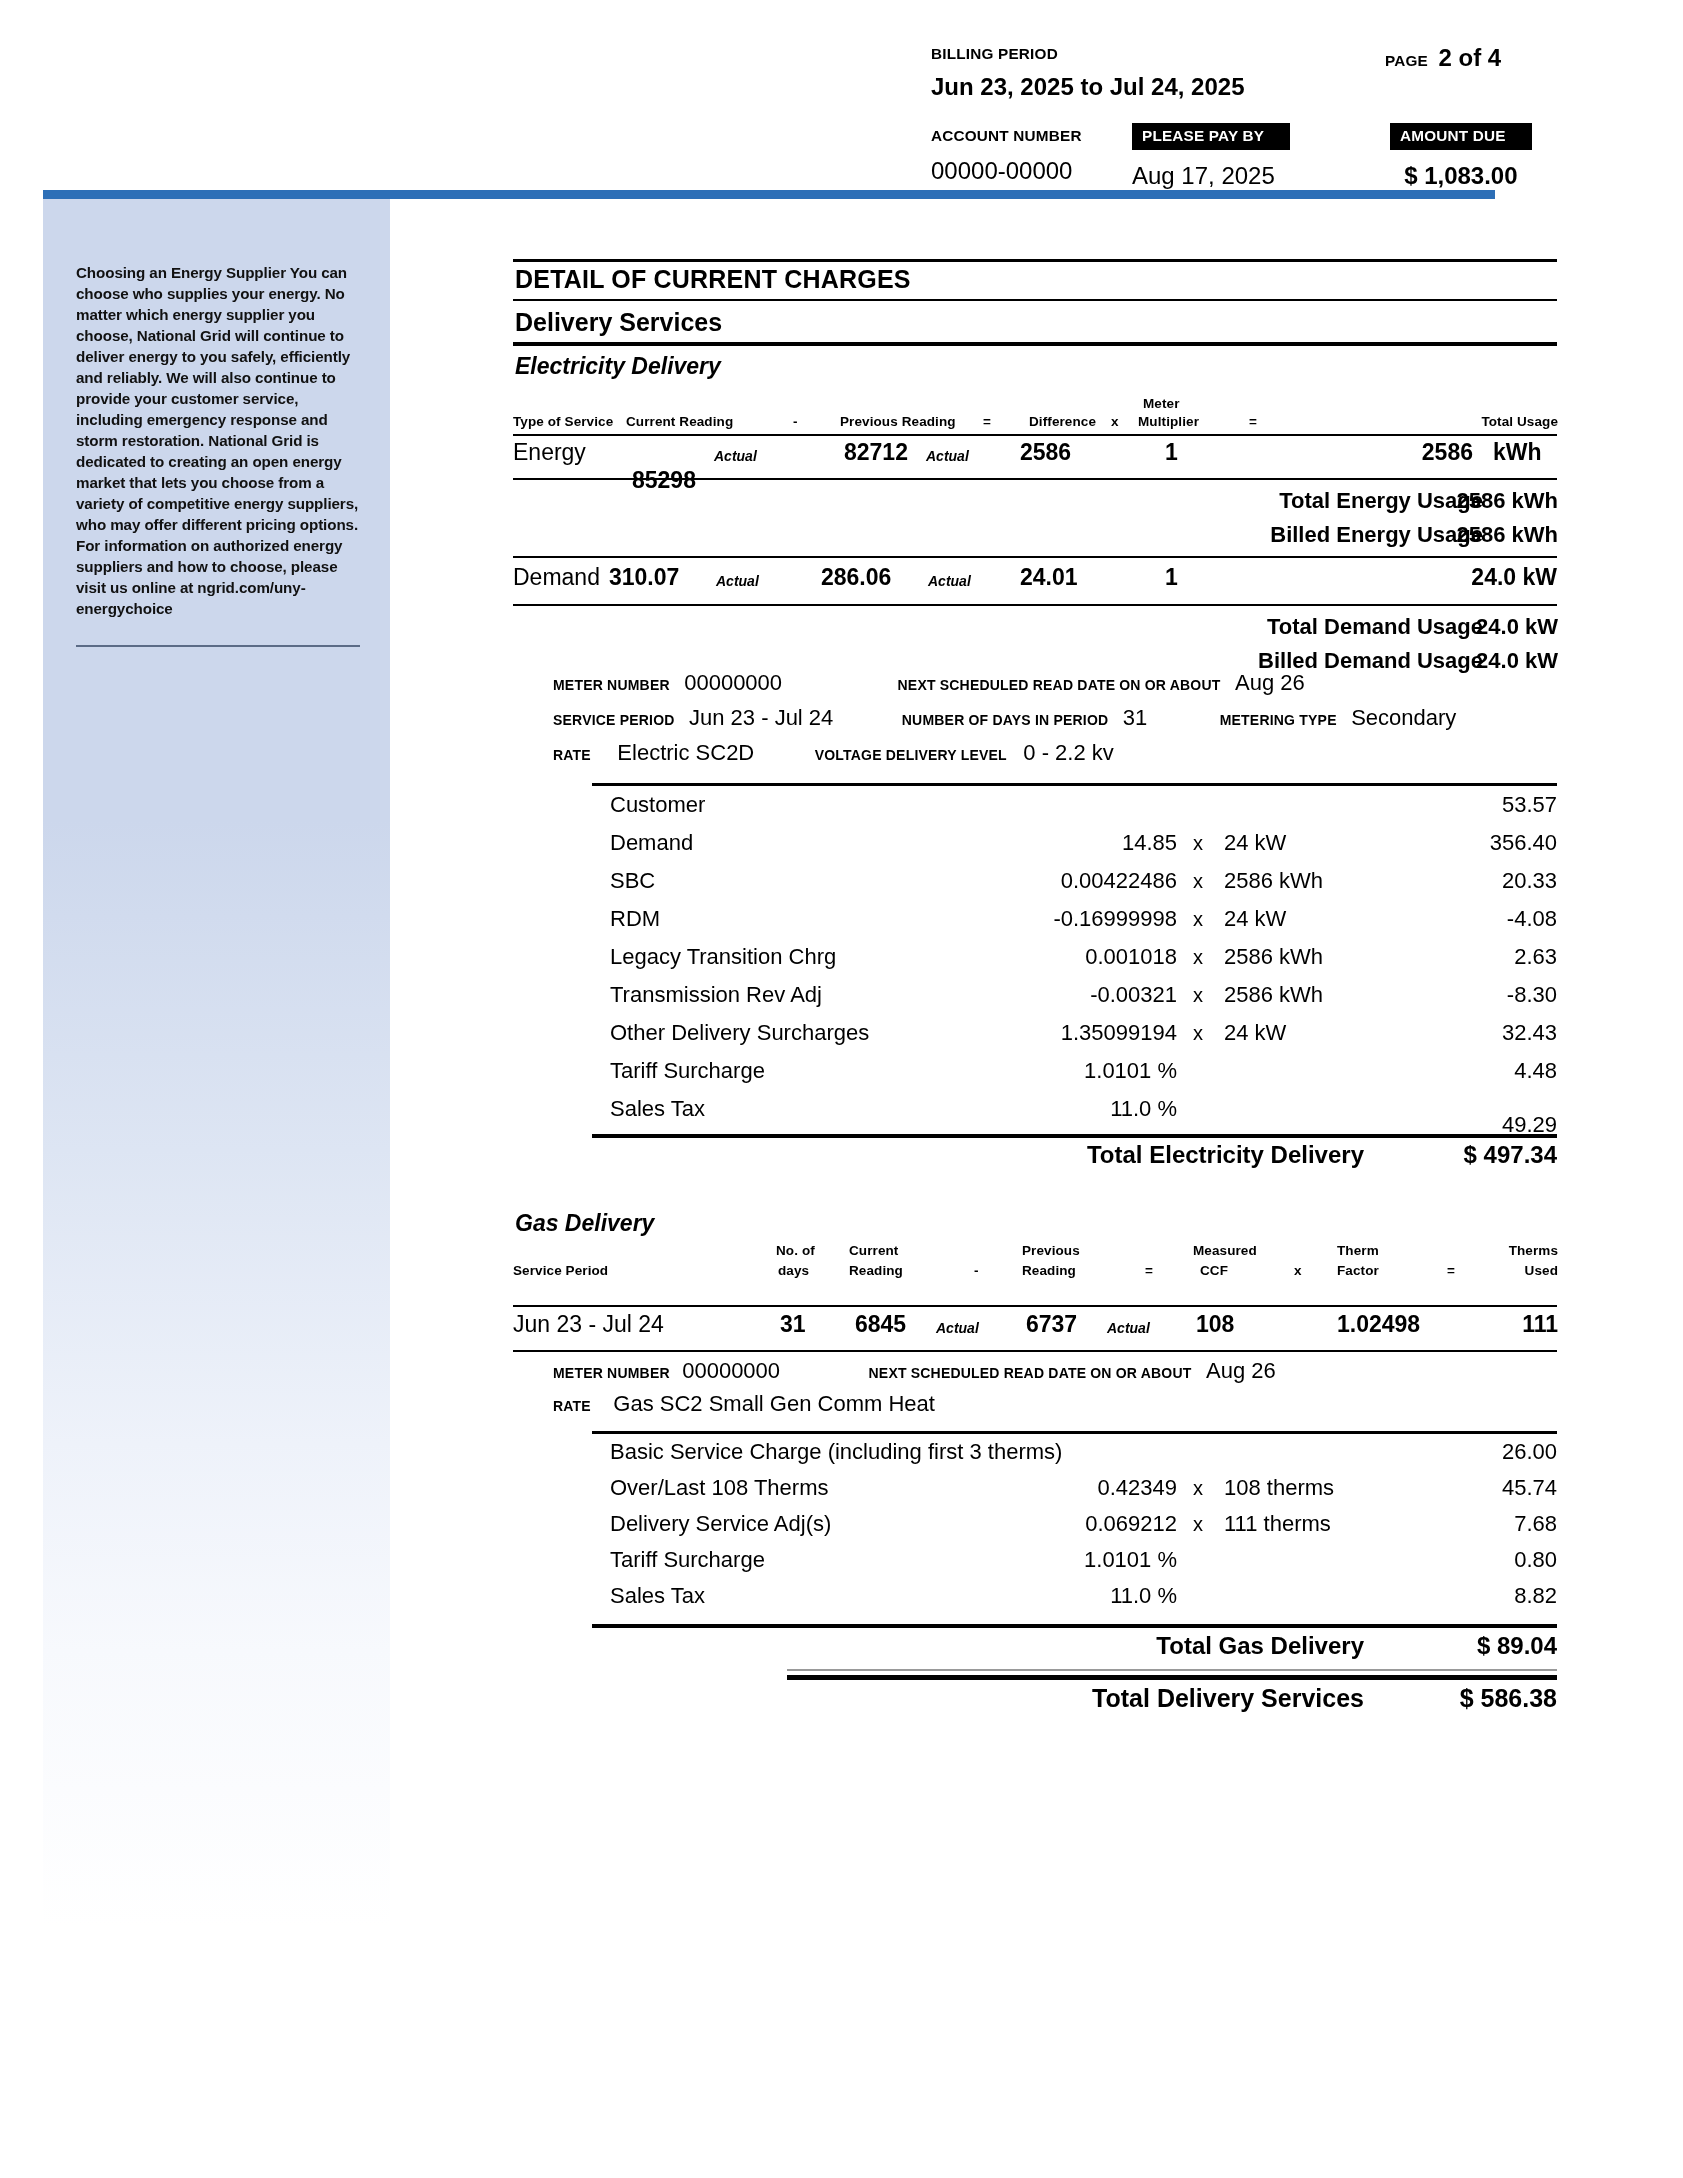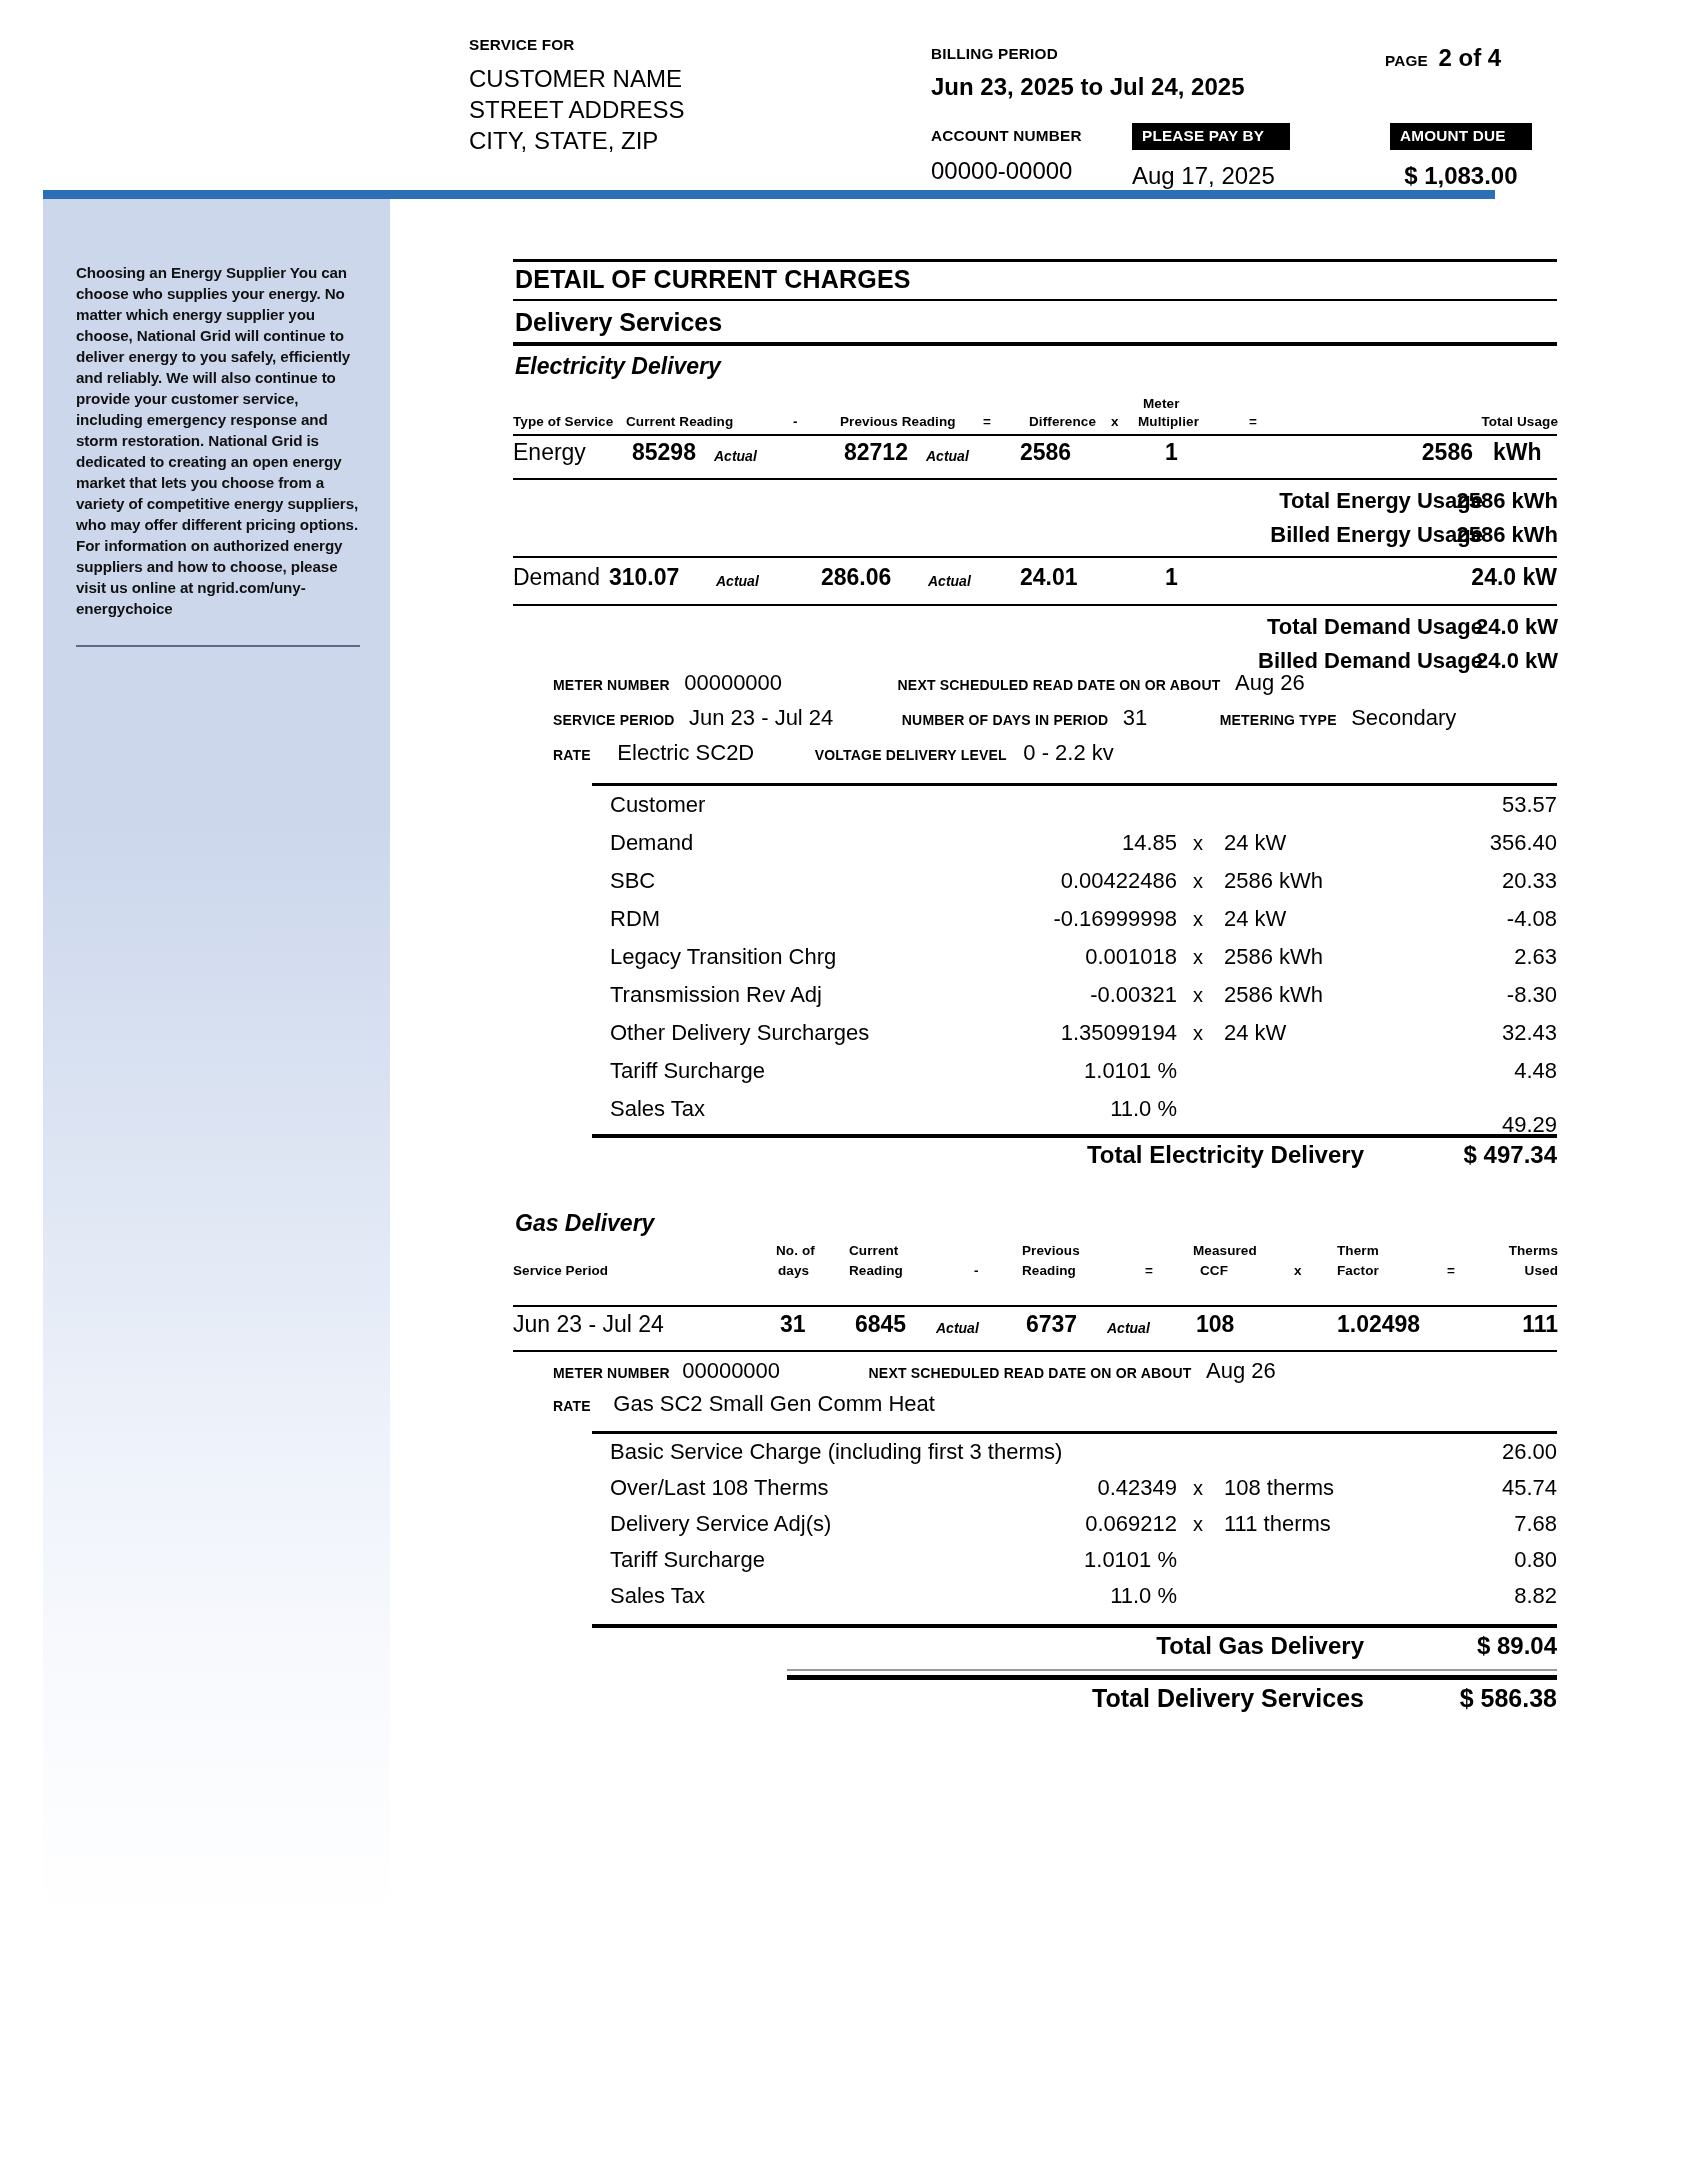--- a/index.html
+++ b/index.html
@@ -100,27 +100,20 @@
   .chg-amt  { font-size: 22px; font-weight: 400; white-space: nowrap; text-align: right; }
   .tot-lbl  { font-size: 22px; font-weight: 700; white-space: nowrap; text-align: right; }
   .tot-amt  { font-size: 22px; font-weight: 700; white-space: nowrap; text-align: right; }
 </style>
 </head>
 <body>
 
 <div class="page">
 
 
-  <div class="svc-for">
-    <div class="hdr-label">SERVICE FOR</div>
-    <div style="height:9px"></div>
-    <div class="hdr-value">CUSTOMER NAME</div>
-    <div class="hdr-value">STREET ADDRESS</div>
-    <div class="hdr-value">CITY, STATE, ZIP</div>
-  </div>
 
   <div class="billing">
     <div class="hdr-label">BILLING PERIOD</div>
     <div style="height:10px"></div>
     <div class="hdr-value-b">Jun 23, 2025  to Jul 24, 2025</div>
   </div>
 
   <div class="acct">
     <div class="hdr-label">ACCOUNT NUMBER</div>
     <div style="height:12px"></div>
@@ -173,21 +166,21 @@
       <span class="cell colhdr" style="left:630px; top:0px;">Meter</span>
       <span class="cell colhdr" style="left:625px; top:18px;">Multiplier</span>
       <span class="cell colhdr" style="left:736px; top:18px;">=</span>
       <span class="cell colhdr r" style="left:916px; top:18px; width:129px;">Total Usage</span>
     </div>
   </div>
   <div class="hr" style="left:513px; top:434px; width:1044px; height:1.5px;"></div>
 
   <div class="tbl" style="top:439px;">
     <span class="cell bignorm" style="left:0px;">Energy</span>
-    <span class="cell bigval" style="left:119px;">85298</span>
+    <span class="cell bigval" style="left:119px;margin-top:28px;">85298</span>
     <span class="cell actual" style="left:201px; top:9px;">Actual</span>
     <span class="cell bigval" style="left:331px;">82712</span>
     <span class="cell actual" style="left:413px; top:9px;">Actual</span>
     <span class="cell bigval" style="left:507px;">2586</span>
     <span class="cell bigval" style="left:652px;">1</span>
     <span class="cell bigval r" style="left:851px; width:109px;">2586</span>
     <span class="cell bigval" style="left:980px;">kWh</span>
   </div>
   <div class="hr" style="left:513px; top:478px; width:1044px; height:1.5px;"></div>
 

